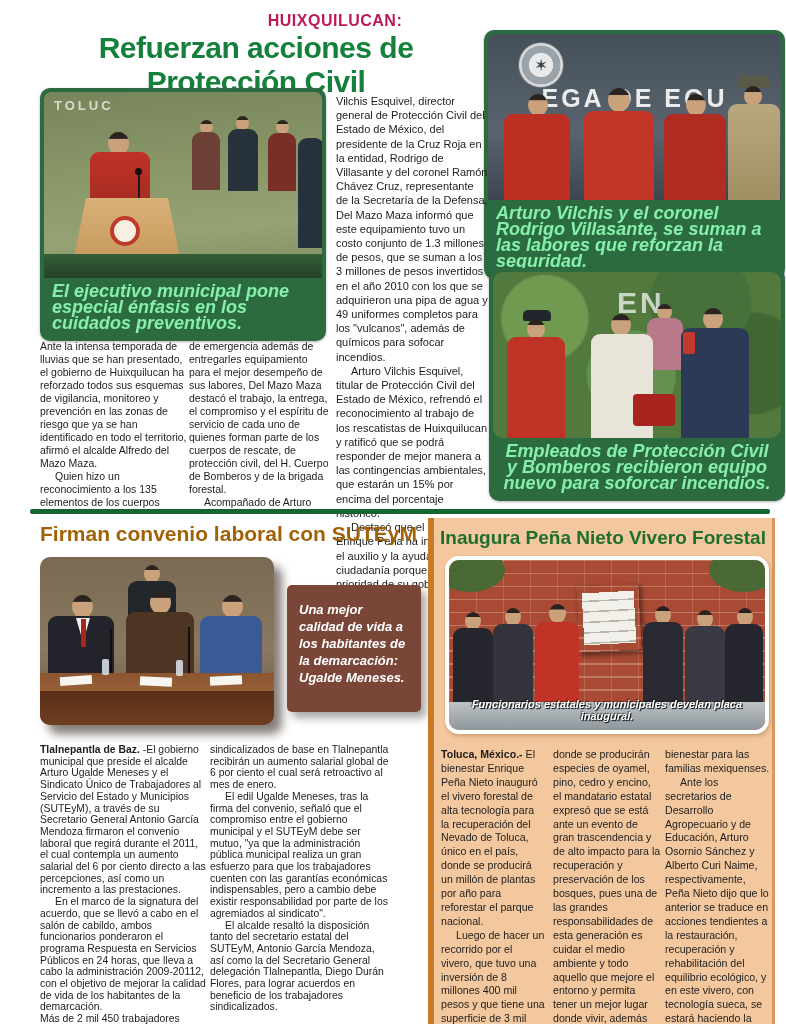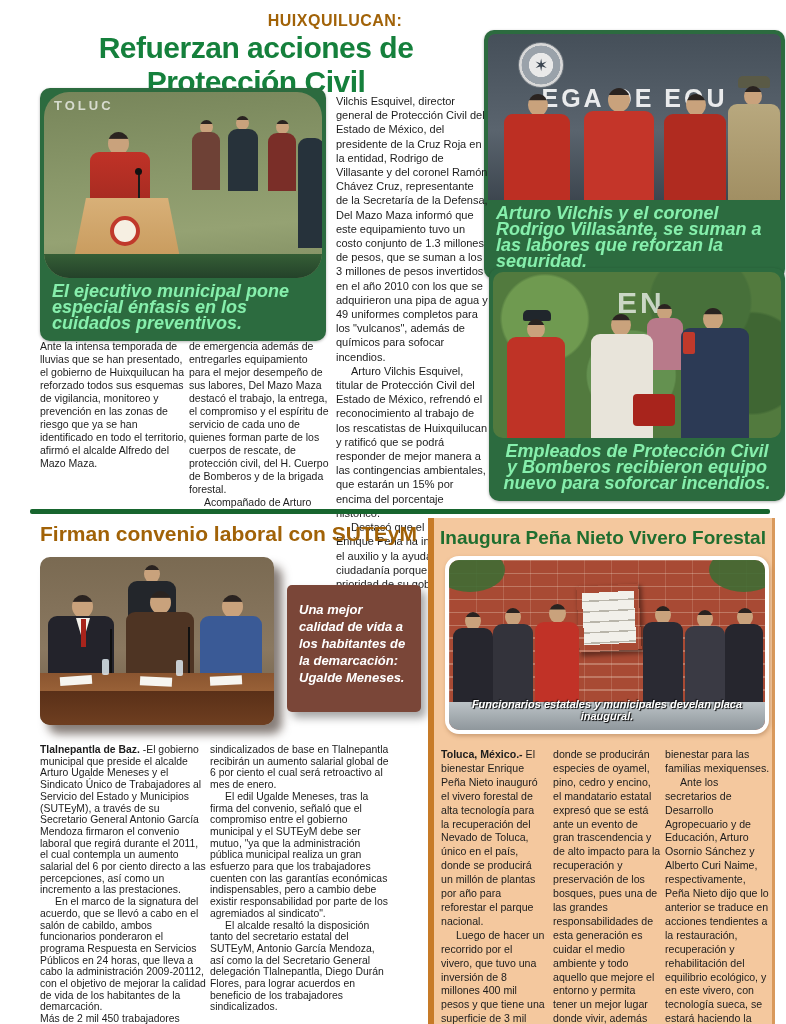--- a/index.html
+++ b/index.html
@@ -2,21 +2,21 @@
 <html><head>
 <meta charset="utf-8">
 <style>
   * { box-sizing: border-box; margin: 0; padding: 0; }
   html, body { background: #ffffff; }
   body {
     width: 786px; height: 1024px; position: relative; overflow: hidden;
     font-family: "Liberation Sans", sans-serif; color: #1c1c1c;
   }
   .abs { position: absolute; }
-  .kicker { font-size: 16px; font-weight: bold; color: #a16207; letter-spacing: .5px; text-align: center; }
+  .kicker { font-size: 16px; font-weight: bold; color: #be185d; letter-spacing: .5px; text-align: center; }
   .headline-main { font-size: 30px; font-weight: bold; color: #15803c; text-align: center; letter-spacing: -.5px; }
   .photo-card { background: #2c6b3f; border-radius: 10px; padding: 4px; box-shadow: 0 1px 3px rgba(0,0,0,.3); }
   .ph { position: relative; overflow: hidden; border-radius: 7px 7px 0 0; }
   .cap { color: #86efac; font-weight: bold; font-style: italic; font-size: 18px; line-height: 16px; padding: 5px 8px 6px; }
   .cap.center { text-align: center; }
   .bodytxt { font-size: 10.5px; line-height: 13px; color: #1c1c1c; text-align: left; }
   .bodytxt p { margin: 0; }
   .bodytxt p.ind { text-indent: 15px; }
   .col3txt { font-size: 11px; line-height: 14.2px; }
   .sut-txt { font-size: 10.4px; line-height: 11.7px; }
@@ -73,21 +73,21 @@
     <div class="head" style="left:198px; top:60px; width:20px; height:22px;"></div>
     <div class="fig" style="left:176px; top:80px; width:62px; height:86px; background:#b02b20;"></div>
     <div class="abs" style="left:250px; top:42px; width:32px; height:12px; border-radius:5px 5px 2px 2px; background:#5a5a46;"></div>
     <div class="head" style="left:256px; top:52px; width:18px; height:20px;"></div>
     <div class="fig" style="left:240px; top:70px; width:52px; height:96px; background:linear-gradient(#b8a87e,#a18f63);"></div>
   </div>
   <div class="cap">Arturo Vilchis y el coronel Rodrigo Villasante, se suman a las labores que reforzan la seguridad.</div>
 </div>
 
 <div class="abs photo-card" style="left:40px; top:88px; width:286px;">
-  <div class="ph ph-podium" style="height:186px;border-radius:25px;">
+  <div class="ph ph-podium" style="height:186px;">
     <div class="phototext" style="left:10px; top:6px; font-size:13px; opacity:.8;">TOLUC</div>
     <div class="head" style="left:156px; top:28px; width:13px; height:14px;"></div>
     <div class="fig" style="left:148px; top:40px; width:28px; height:58px; background:#6e4136;"></div>
     <div class="head" style="left:192px; top:24px; width:13px; height:14px;"></div>
     <div class="fig" style="left:184px; top:37px; width:30px; height:62px; background:#27323a;"></div>
     <div class="head" style="left:232px; top:28px; width:13px; height:14px;"></div>
     <div class="fig" style="left:224px; top:41px; width:28px; height:58px; background:#7a2e28;"></div>
     <div class="fig" style="left:254px; top:46px; width:26px; height:110px; background:#26323b;"></div>
     <div class="head" style="left:64px; top:40px; width:21px; height:23px;"></div>
     <div class="fig" style="left:46px; top:60px; width:60px; height:62px; background:linear-gradient(#c03227,#a02a20);"></div>
@@ -114,20 +114,21 @@
     <div class="head" style="left:210px; top:36px; width:20px; height:22px;"></div>
     <div class="fig" style="left:188px; top:56px; width:68px; height:110px; background:#2c3a55;"></div>
     <div class="abs" style="left:190px; top:60px; width:12px; height:22px; background:#c0392b; border-radius:2px;"></div>
     <div class="abs" style="left:140px; top:122px; width:42px; height:32px; background:#a8241c; border-radius:4px;"></div>
   </div>
   <div class="cap center">Empleados de Protección Civil y Bomberos recibieron equipo nuevo para soforcar incendios.</div>
 </div>
 
 <div class="abs bodytxt" style="left:40px; top:340px; width:150px;">
   <p>Ante la intensa temporada de lluvias que se han presentado, el gobierno de Huixquilucan ha reforzado todos sus esquemas de vigilancia, monitoreo y prevención en las zonas de riesgo que ya se han identificado en todo el territorio, afirmó el alcalde Alfredo del Mazo Maza.</p>
+  <p class="ind">Quien hizo un reconocimiento a los 135 elementos de los cuerpos</p>
 </div>
 <div class="abs bodytxt" style="left:189px; top:340px; width:141px;">
   <p>de emergencia además de entregarles equipamiento para el mejor desempeño de sus labores, Del Mazo Maza destacó el trabajo, la entrega, el compromiso y el espíritu de servicio de cada uno de quienes forman parte de los cuerpos de rescate, de protección civil, del H. Cuerpo de Bomberos y de la brigada forestal.</p>
   <p class="ind">Acompañado de Arturo</p>
 </div>
 <div class="abs bodytxt col3txt" style="left:336px; top:94px; width:152px;">
   <p>Vilchis Esquivel, director general de Protección Civil del Estado de México, del presidente de la Cruz Roja en la entidad, Rodrigo de Villasante y del coronel Ramón Chávez Cruz, representante de la Secretaría de la Defensa, Del Mazo Maza informó que este equipamiento tuvo un costo conjunto de 1.3 millones de pesos, que se suman a los 3 millones de pesos invertidos en el año 2010 con los que se adquirieron una pipa de agua y 49 uniformes completos para los "vulcanos", además de químicos para sofocar incendios.</p>
   <p class="ind">Arturo Vilchis Esquivel, titular de Protección Civil del Estado de México, refrendó el reconocimiento al trabajo de los rescatistas de Huixquilucan y ratificó que se podrá responder de mejor manera a las contingencias ambientales, que estarán un 15% por encima del porcentaje histórico.</p>
   <p class="ind">Destacó que el gobernador Enrique Peña ha instruido que el auxilio y la ayuda a la ciudadanía porque es una prioridad de su gobierno.</p>
 </div>

